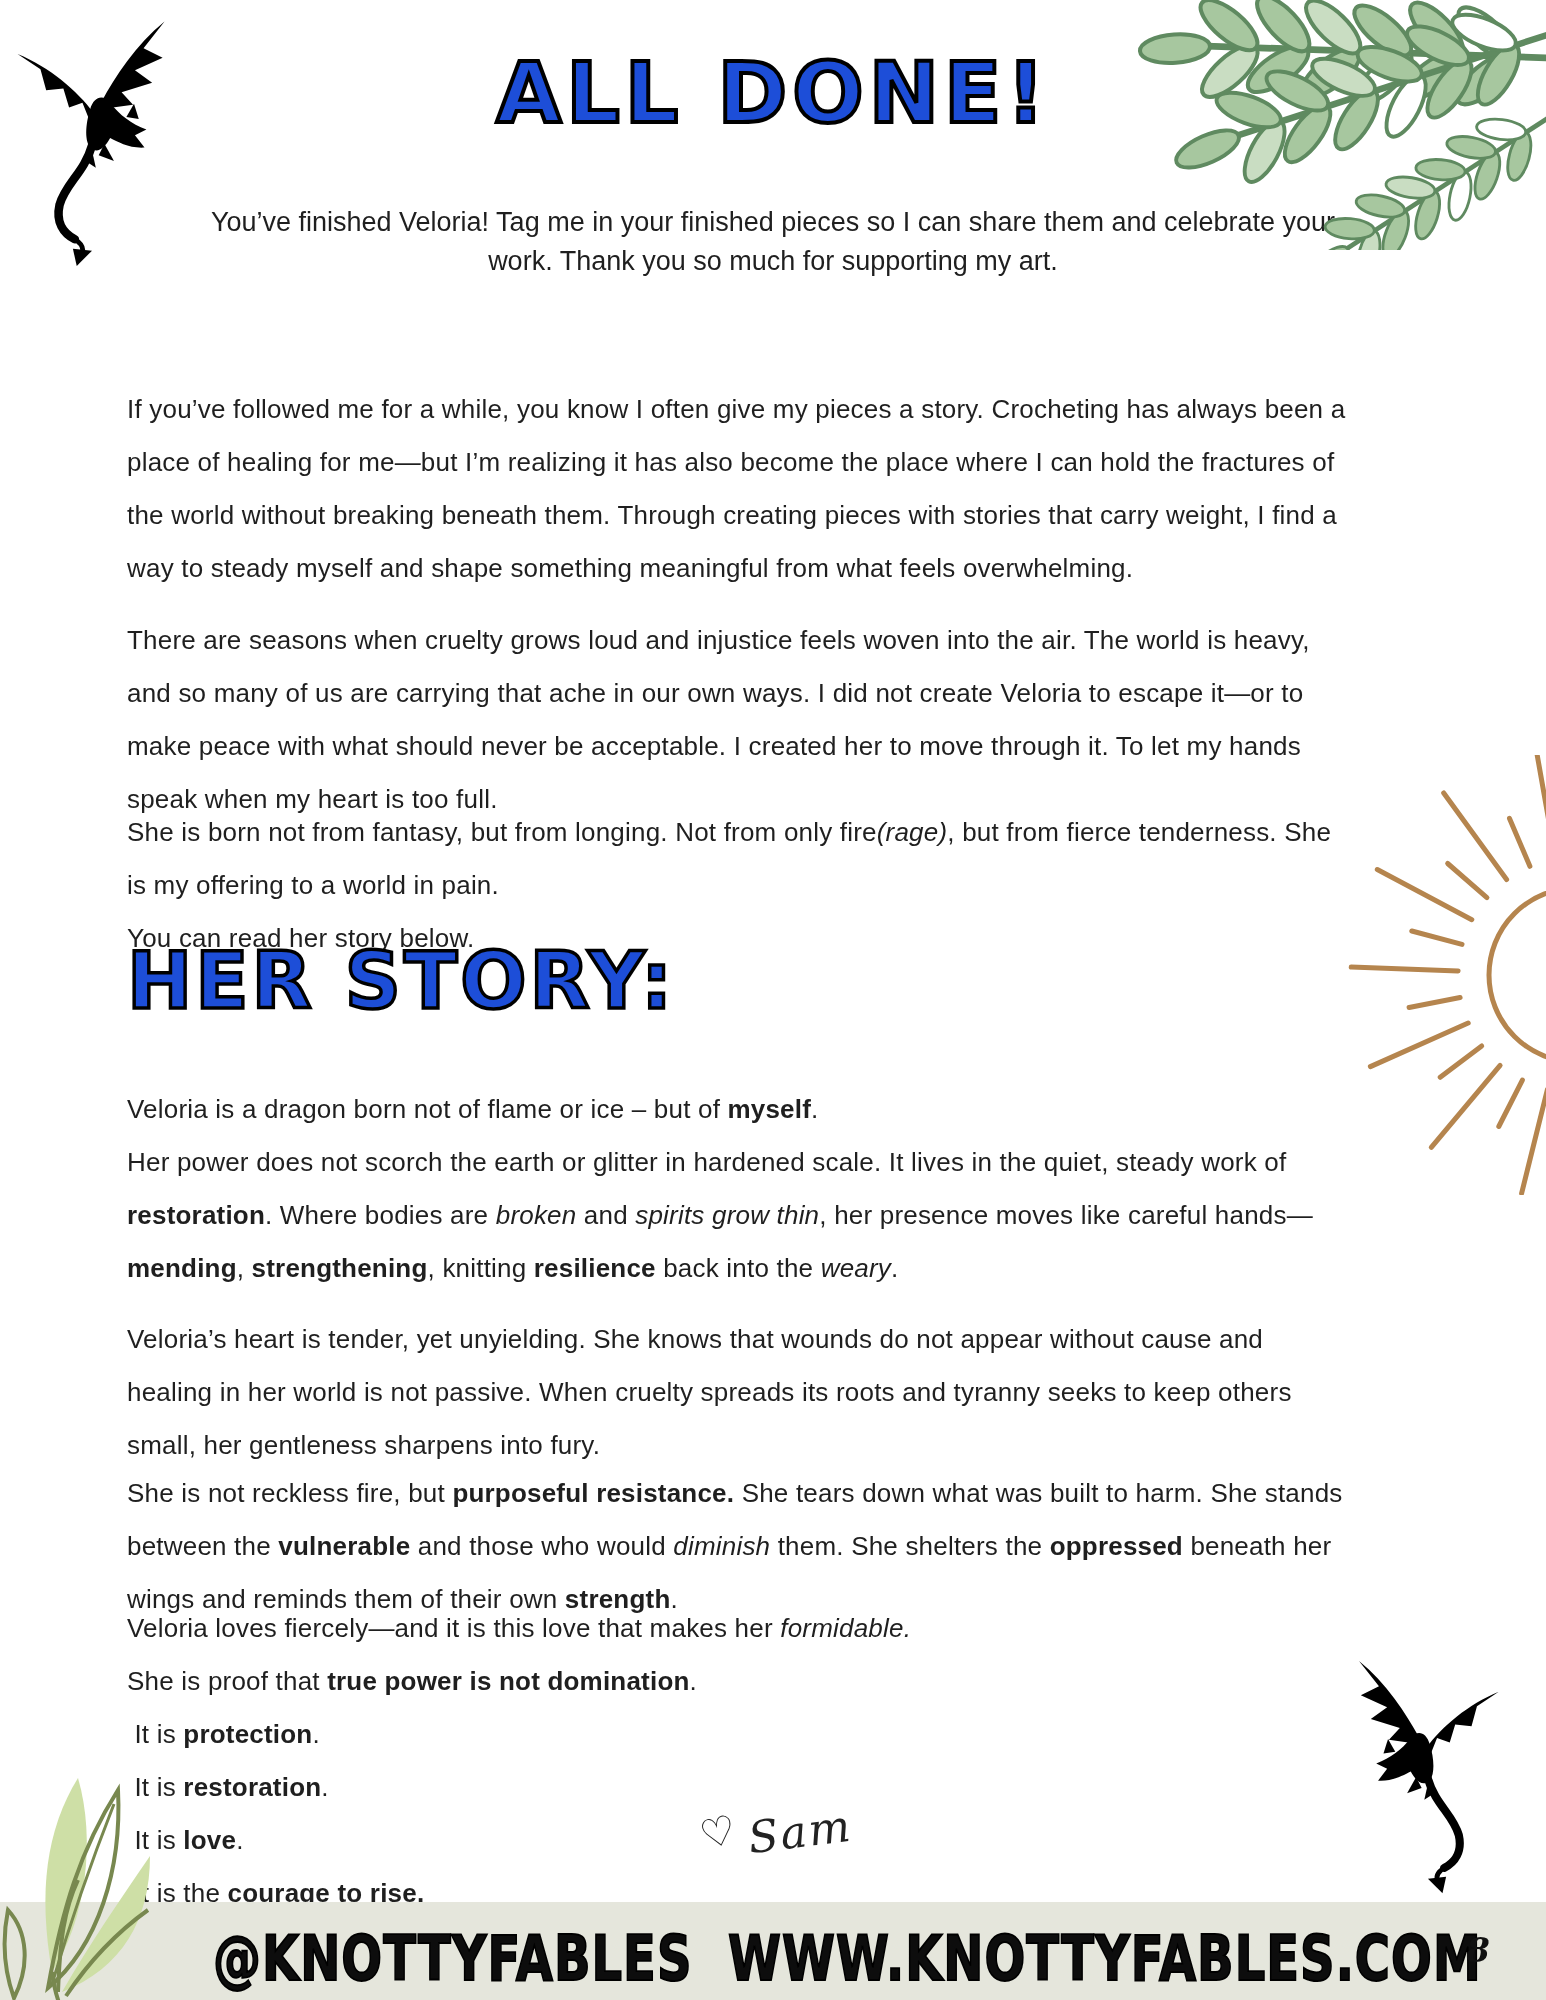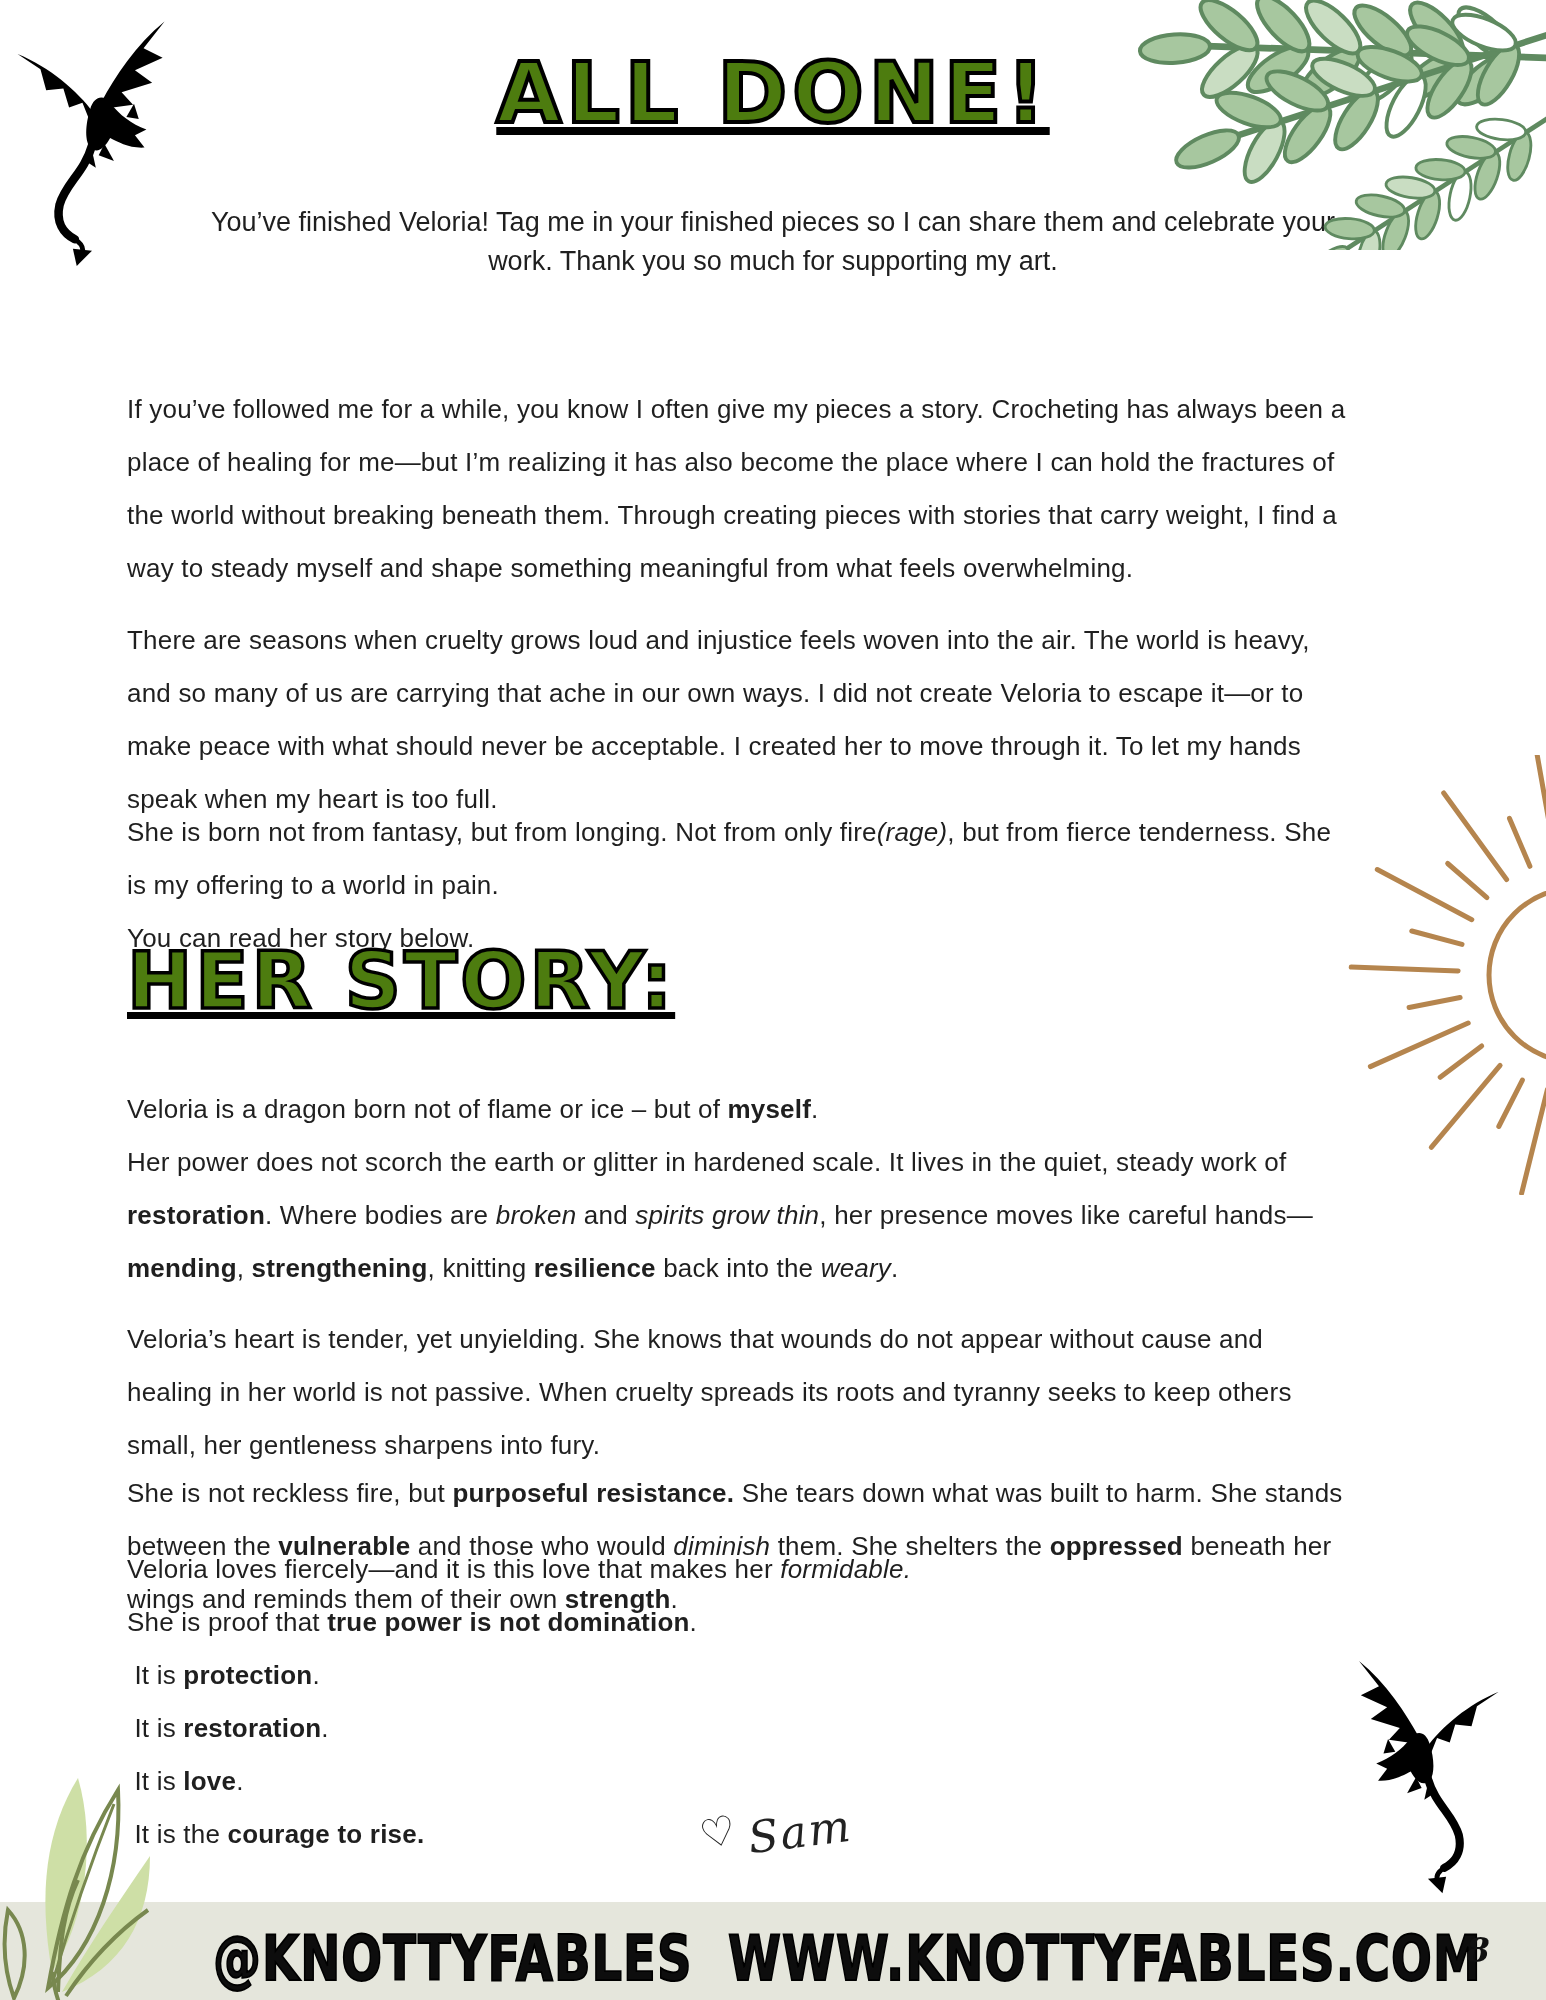--- a/index.html
+++ b/index.html
@@ -3,21 +3,21 @@
 <meta charset="utf-8">
 <style>
   html,body{margin:0;padding:0;background:#888;}
   .page{
     position:relative;width:1546px;height:2000px;margin:0 auto;
     background:#ffffff;overflow:hidden;
     font-family:"Liberation Sans",sans-serif;color:#1f1f1f;
   }
   
   .bubble{
-    font-family:"DejaVu Sans",sans-serif;font-weight:bold;color:#4d7c0f;text-decoration:underline;
+    font-family:"DejaVu Sans",sans-serif;font-weight:bold;color:#1d4ed8;
     -webkit-text-stroke:4px #000;
   }
   .all-done{
     position:absolute;top:44px;left:0;width:100%;text-align:center;
     font-size:84px;letter-spacing:5px;
   }
   .her-story{
     position:absolute;top:936px;left:127px;
     font-size:78px;-webkit-text-stroke:3.5px #000;letter-spacing:3px;
   }
@@ -31,21 +31,21 @@
     white-space:pre-wrap;
   }
   .para .b{font-weight:bold}
   .para .i{font-style:italic}
   #p1{top:357px}
   #p2{top:588px}
   #p3{top:780px}
   #sp1{top:1057px}
   #sp2{top:1287px}
   #sp3{top:1441px}
-  #sp4{top:1517px}
+  #sp4{top:1576px}
 
   .signature{
     position:absolute;top:1806px;left:700px;
     display:flex;align-items:center;gap:12px;color:#222;
   }
   .sig-heart{font-size:40px;transform:rotate(-14deg);line-height:1;}
   .sig-name{
     font-family:"DejaVu Serif",serif;font-style:italic;font-size:44px;
     transform:rotate(-7deg);letter-spacing:2px;
   }

